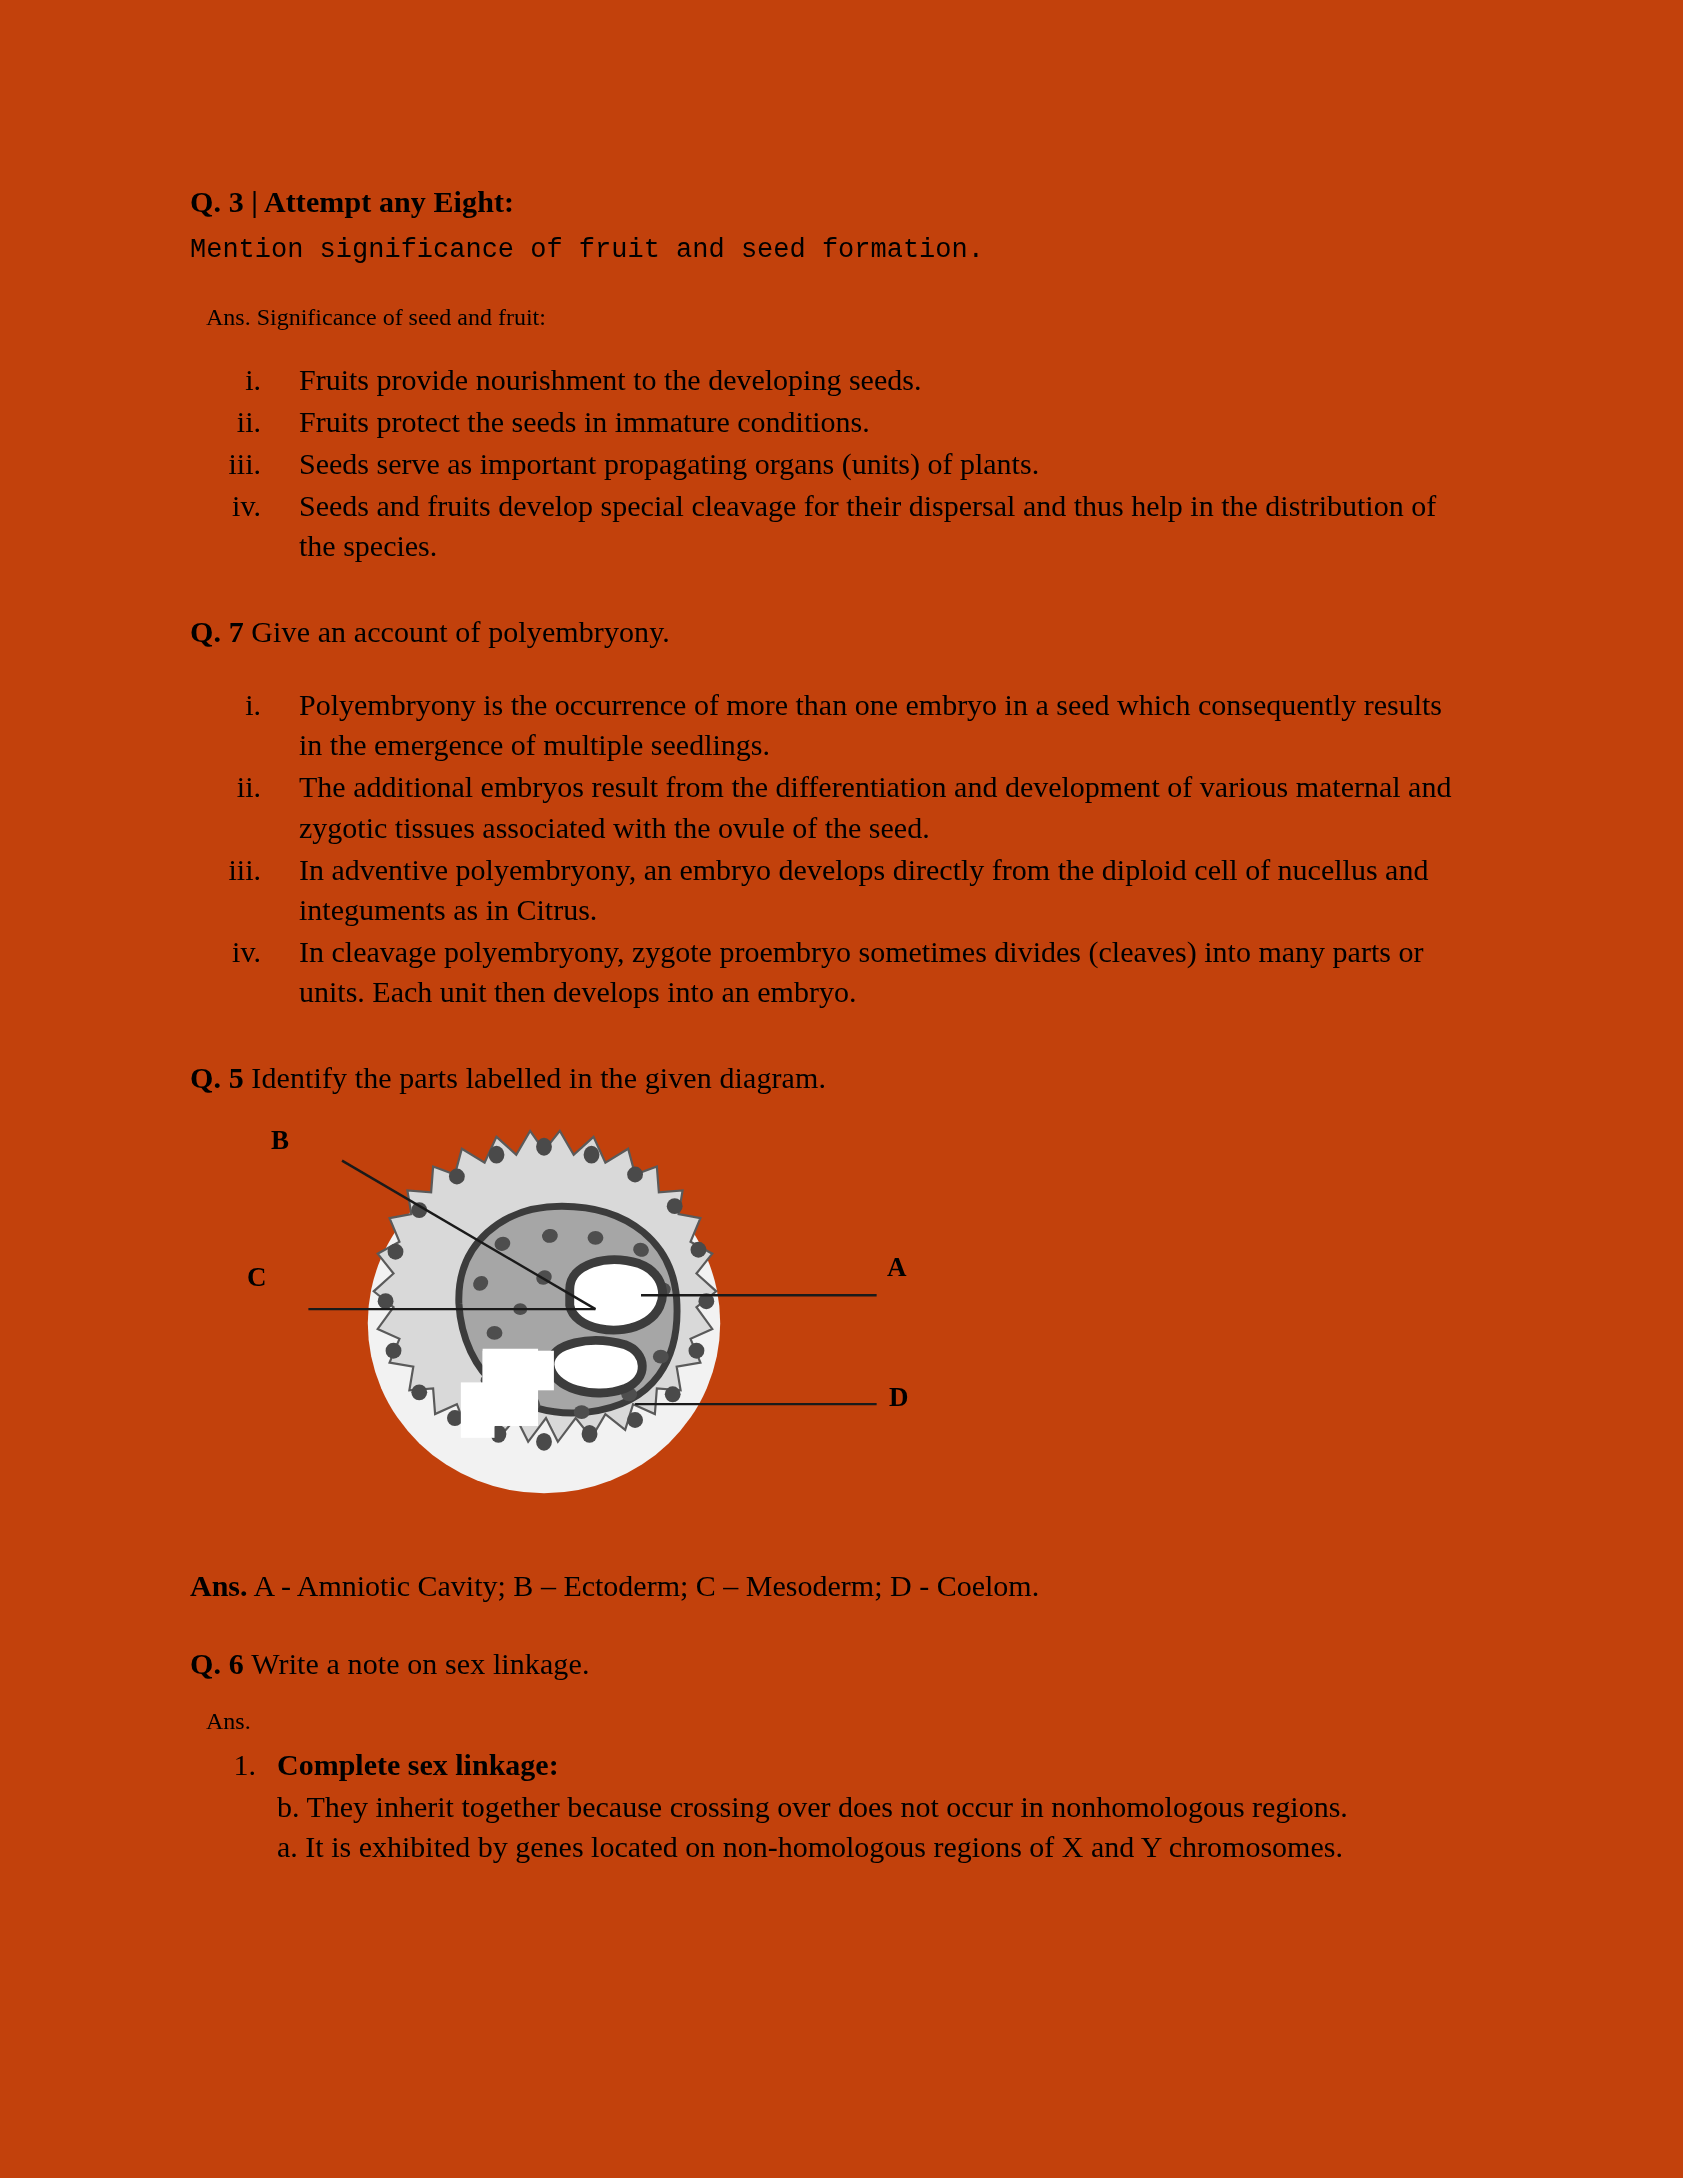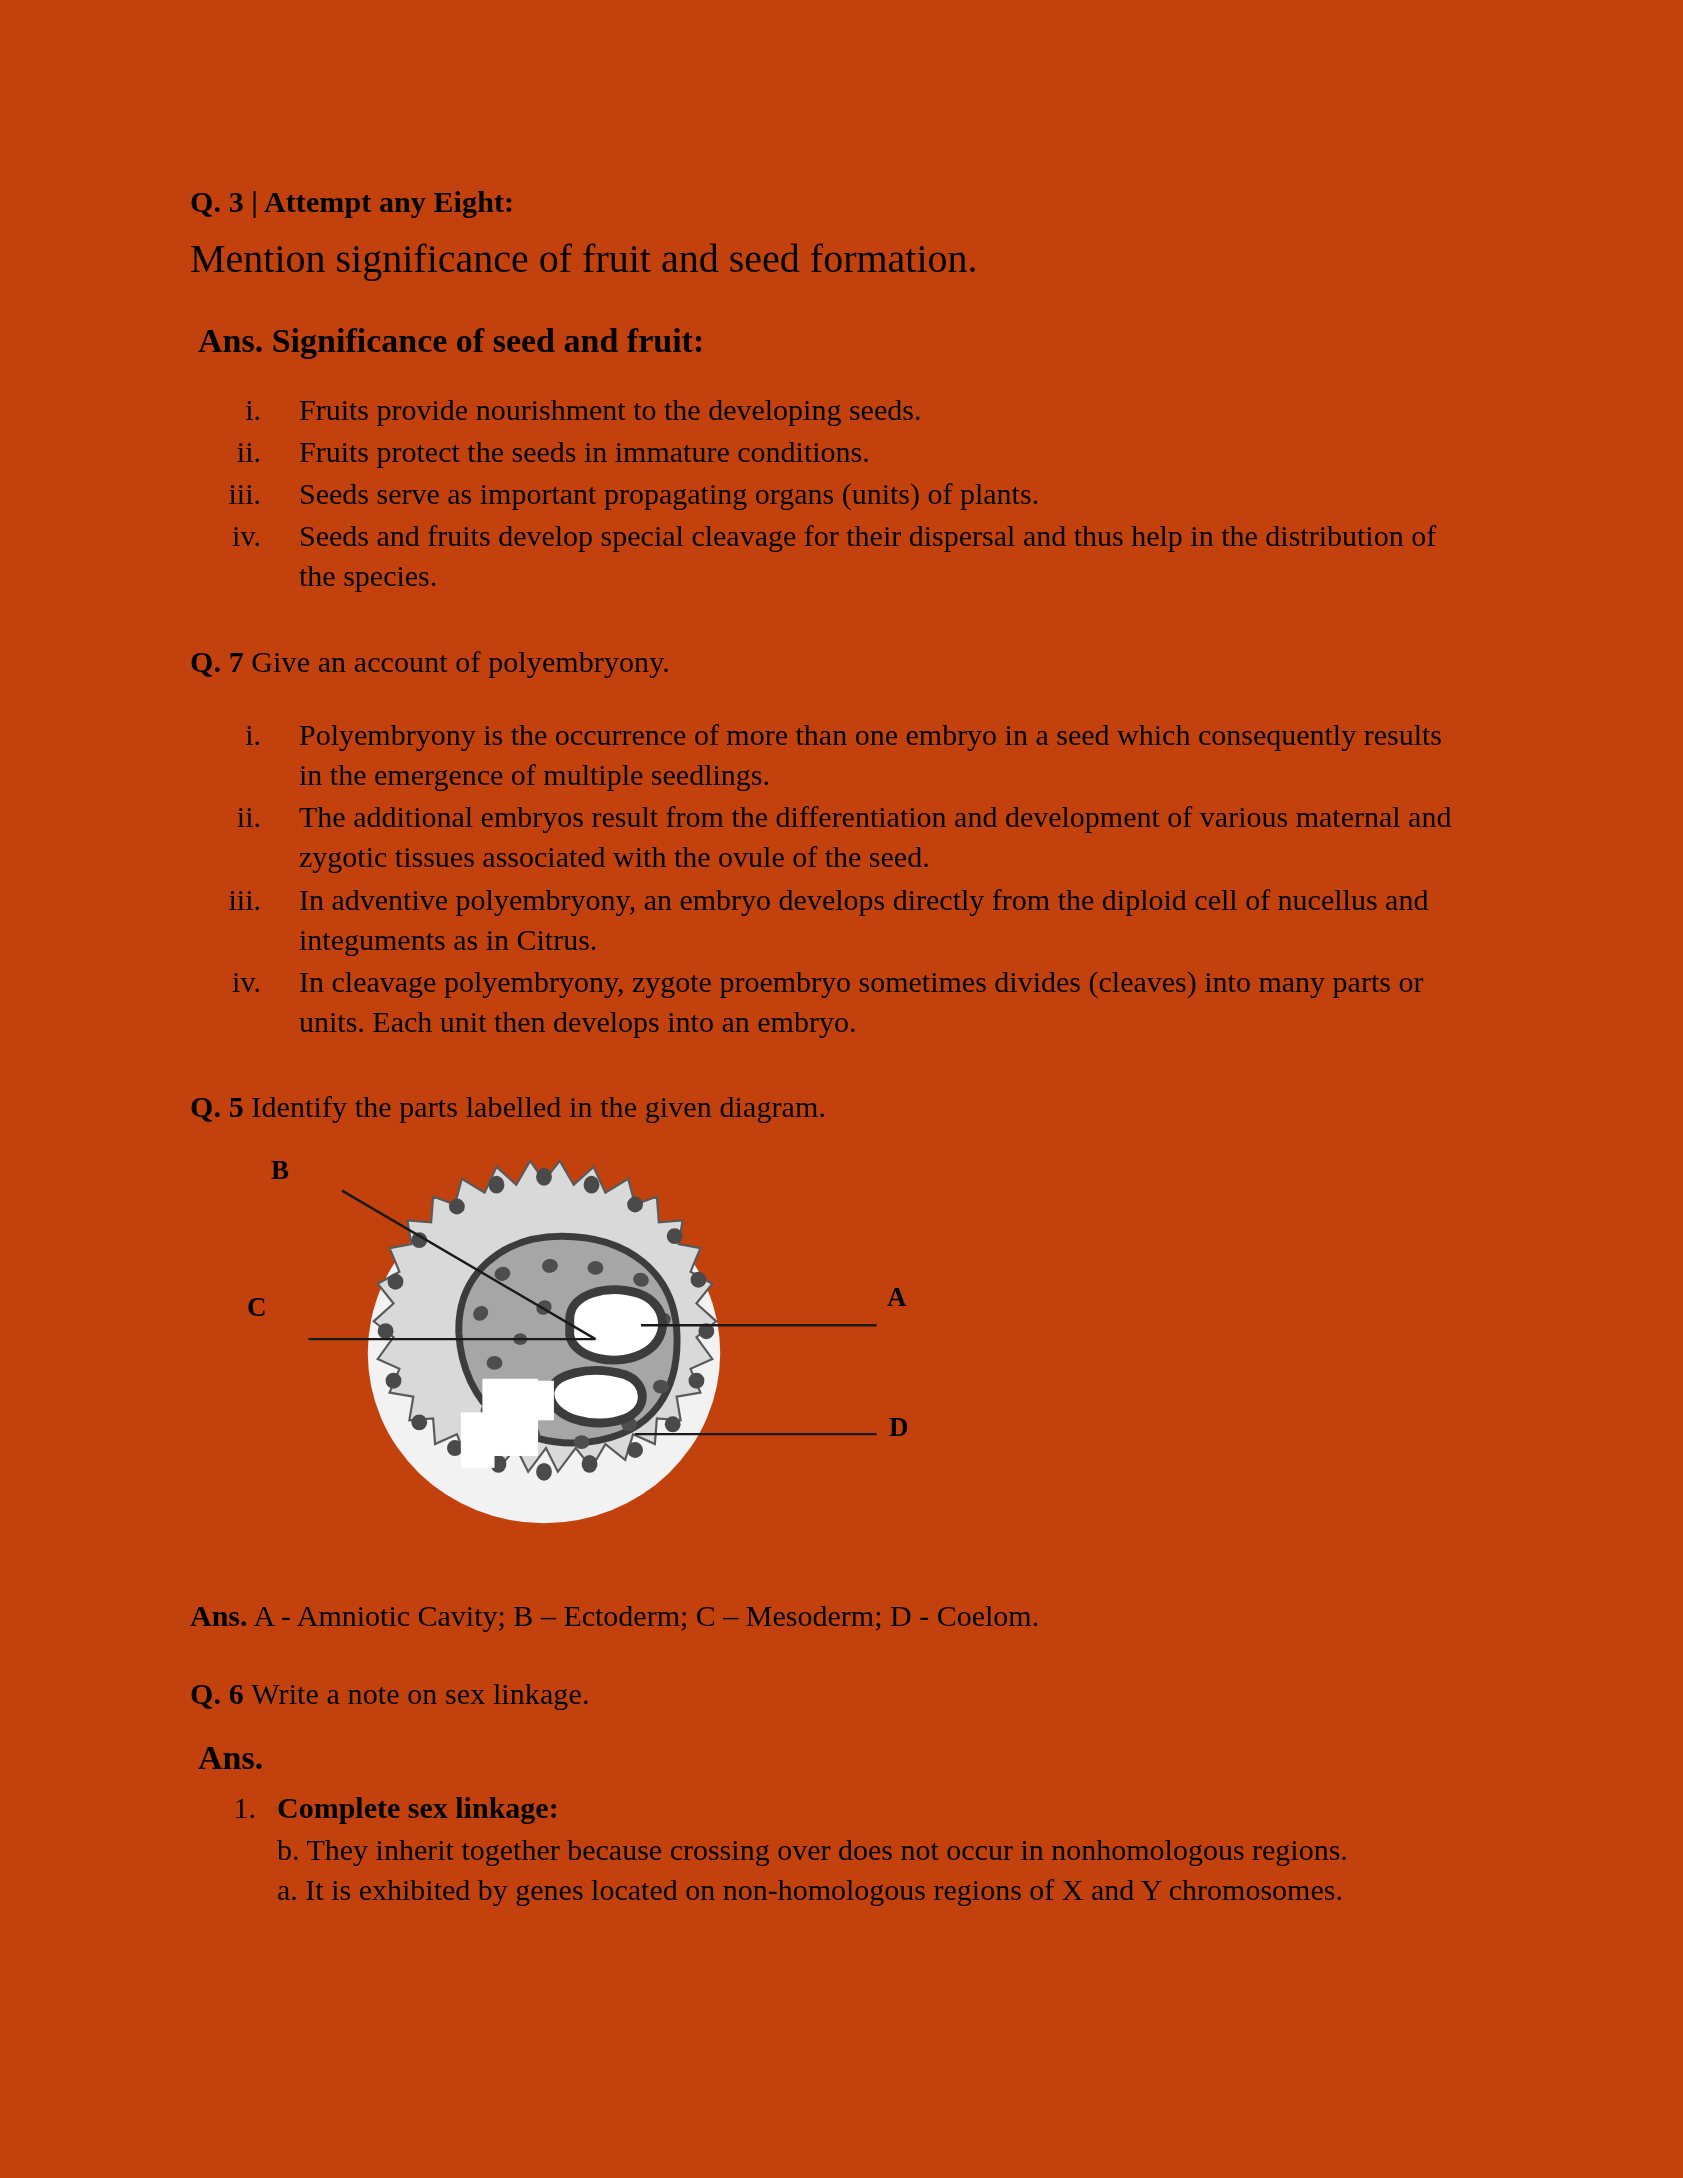--- a/index.html
+++ b/index.html
@@ -29,30 +29,31 @@
   
   .q-head {
     font-size: 30px;
     line-height: 1.28;
     margin: 0 0 8px 0;
     letter-spacing: 0.1px;
   }
   .q-head .lead { font-weight: bold; }
 
   .plain-line {
-    font-size: 40px;
+    font-size: 27px;
     line-height: 1.3;
     margin: 12px 0 34px 0;
+    font-family: Liberation Mono, monospace;
   }
 
   .ans-head {
-    font-weight: bold;
-    font-size: 34px;
+    font-weight: normal;
+    font-size: 24px;
     line-height: 1.3;
-    margin: 0 0 26px 8px;
+    margin: 0 0 26px 16px;
   }
 
   .ans-line {
     font-size: 30px;
     line-height: 1.32;
     margin: 0 0 10px 0;
   }
   .ans-line .lead { font-weight: bold; }
 
   

